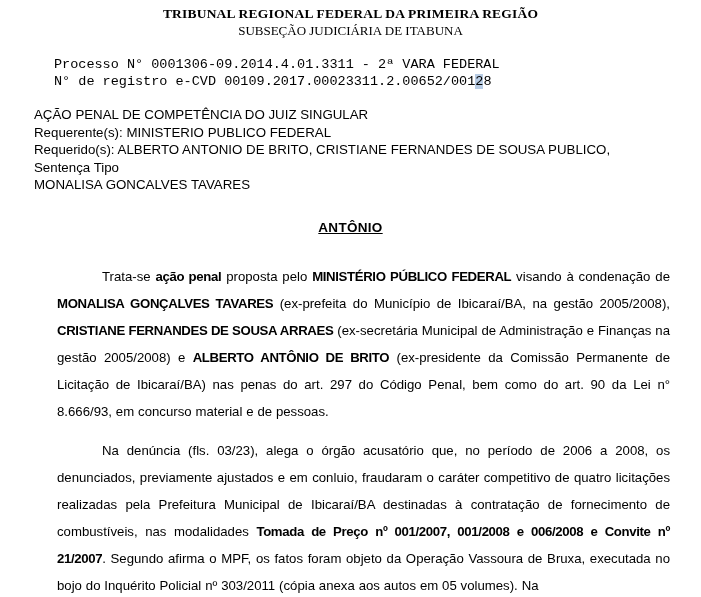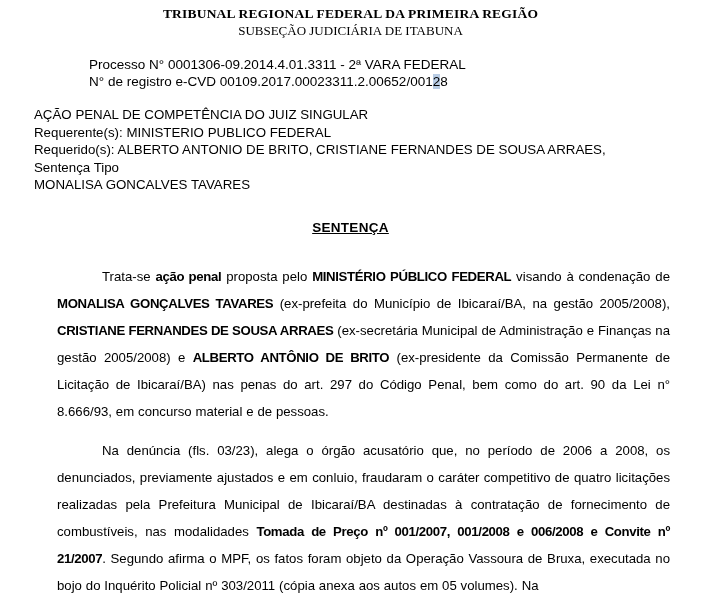--- a/index.html
+++ b/index.html
@@ -37,24 +37,24 @@
     line-height: 17px;
   }
   .court-header .line2 {
     font-size: 13px;
     font-weight: normal;
     line-height: 17px;
   }
 
   
   .process-block {
-    font-family: Liberation Sans, sans-serif;
+    font-family: Liberation Mono, monospace;
     font-size: 13.5px;
     line-height: 17px;
-    margin-left: 89px;
+    margin-left: 54px;
     margin-top: 17px;
   }
   .process-block .proc-line {
     white-space: nowrap;
   }
   .selected-char {
     background: #b8cce4;
   }
 
   
@@ -114,25 +114,25 @@
   <div class="process-block">
     <div class="proc-line">Processo N° 0001306-09.2014.4.01.3311 - 2ª VARA FEDERAL</div>
     <div class="proc-line">
       <span>N° de registro e-CVD 00109.2017.00023311.2.00652/001</span><span class="selected-char">2</span><span>8</span>
     </div>
   </div>
 
   <div class="party-block">
     <span class="p-line">AÇÃO PENAL DE COMPETÊNCIA DO JUIZ SINGULAR</span>
     <span class="p-line">Requerente(s): MINISTERIO PUBLICO FEDERAL</span>
-    <span class="p-line">Requerido(s): ALBERTO ANTONIO DE BRITO, CRISTIANE FERNANDES DE SOUSA ARRAES,</span>
+    <span class="p-line">Requerido(s): ALBERTO ANTONIO DE BRITO, CRISTIANE FERNANDES DE SOUSA PUBLICO,</span>
     <span class="p-line">Sentença Tipo</span>
     <span class="p-line">MONALISA GONCALVES TAVARES</span>
   </div>
 
-  <div class="sentenca-title">SENTENÇA</div>
+  <div class="sentenca-title">ANTÔNIO</div>
 
   <div class="body-area">
     <p class="para"><span>Trata-se </span><b>ação penal</b><span> proposta pelo </span><b>MINISTÉRIO PÚBLICO FEDERAL</b><span> visando à condenação de </span><b>MONALISA GONÇALVES TAVARES</b><span> (ex-prefeita do Município de Ibicaraí/BA, na gestão 2005/2008), </span><b>CRISTIANE FERNANDES DE SOUSA ARRAES</b><span> (ex-secretária Municipal de Administração e Finanças na gestão 2005/2008) e </span><b>ALBERTO ANTÔNIO DE BRITO</b><span> (ex-presidente da Comissão Permanente de Licitação de Ibicaraí/BA) nas penas do art. 297 do Código Penal, bem como do art. 90 da Lei n° 8.666/93, em concurso material e de pessoas.</span></p>
     <p class="para"><span>Na denúncia (fls. 03/23), alega o órgão acusatório que, no período de 2006 a 2008, os denunciados, previamente ajustados e em conluio, fraudaram o caráter competitivo de quatro licitações realizadas pela Prefeitura Municipal de Ibicaraí/BA destinadas à contratação de fornecimento de combustíveis, nas modalidades </span><b>Tomada de Preço nº 001/2007, 001/2008 e 006/2008 e Convite nº 21/2007</b><span>. Segundo afirma o MPF, os fatos foram objeto da Operação Vassoura de Bruxa, executada no bojo do Inquérito Policial nº 303/2011 (cópia anexa aos autos em 05 volumes). Na</span></p>
   </div>
 
 </div>
 
 </body></html>

